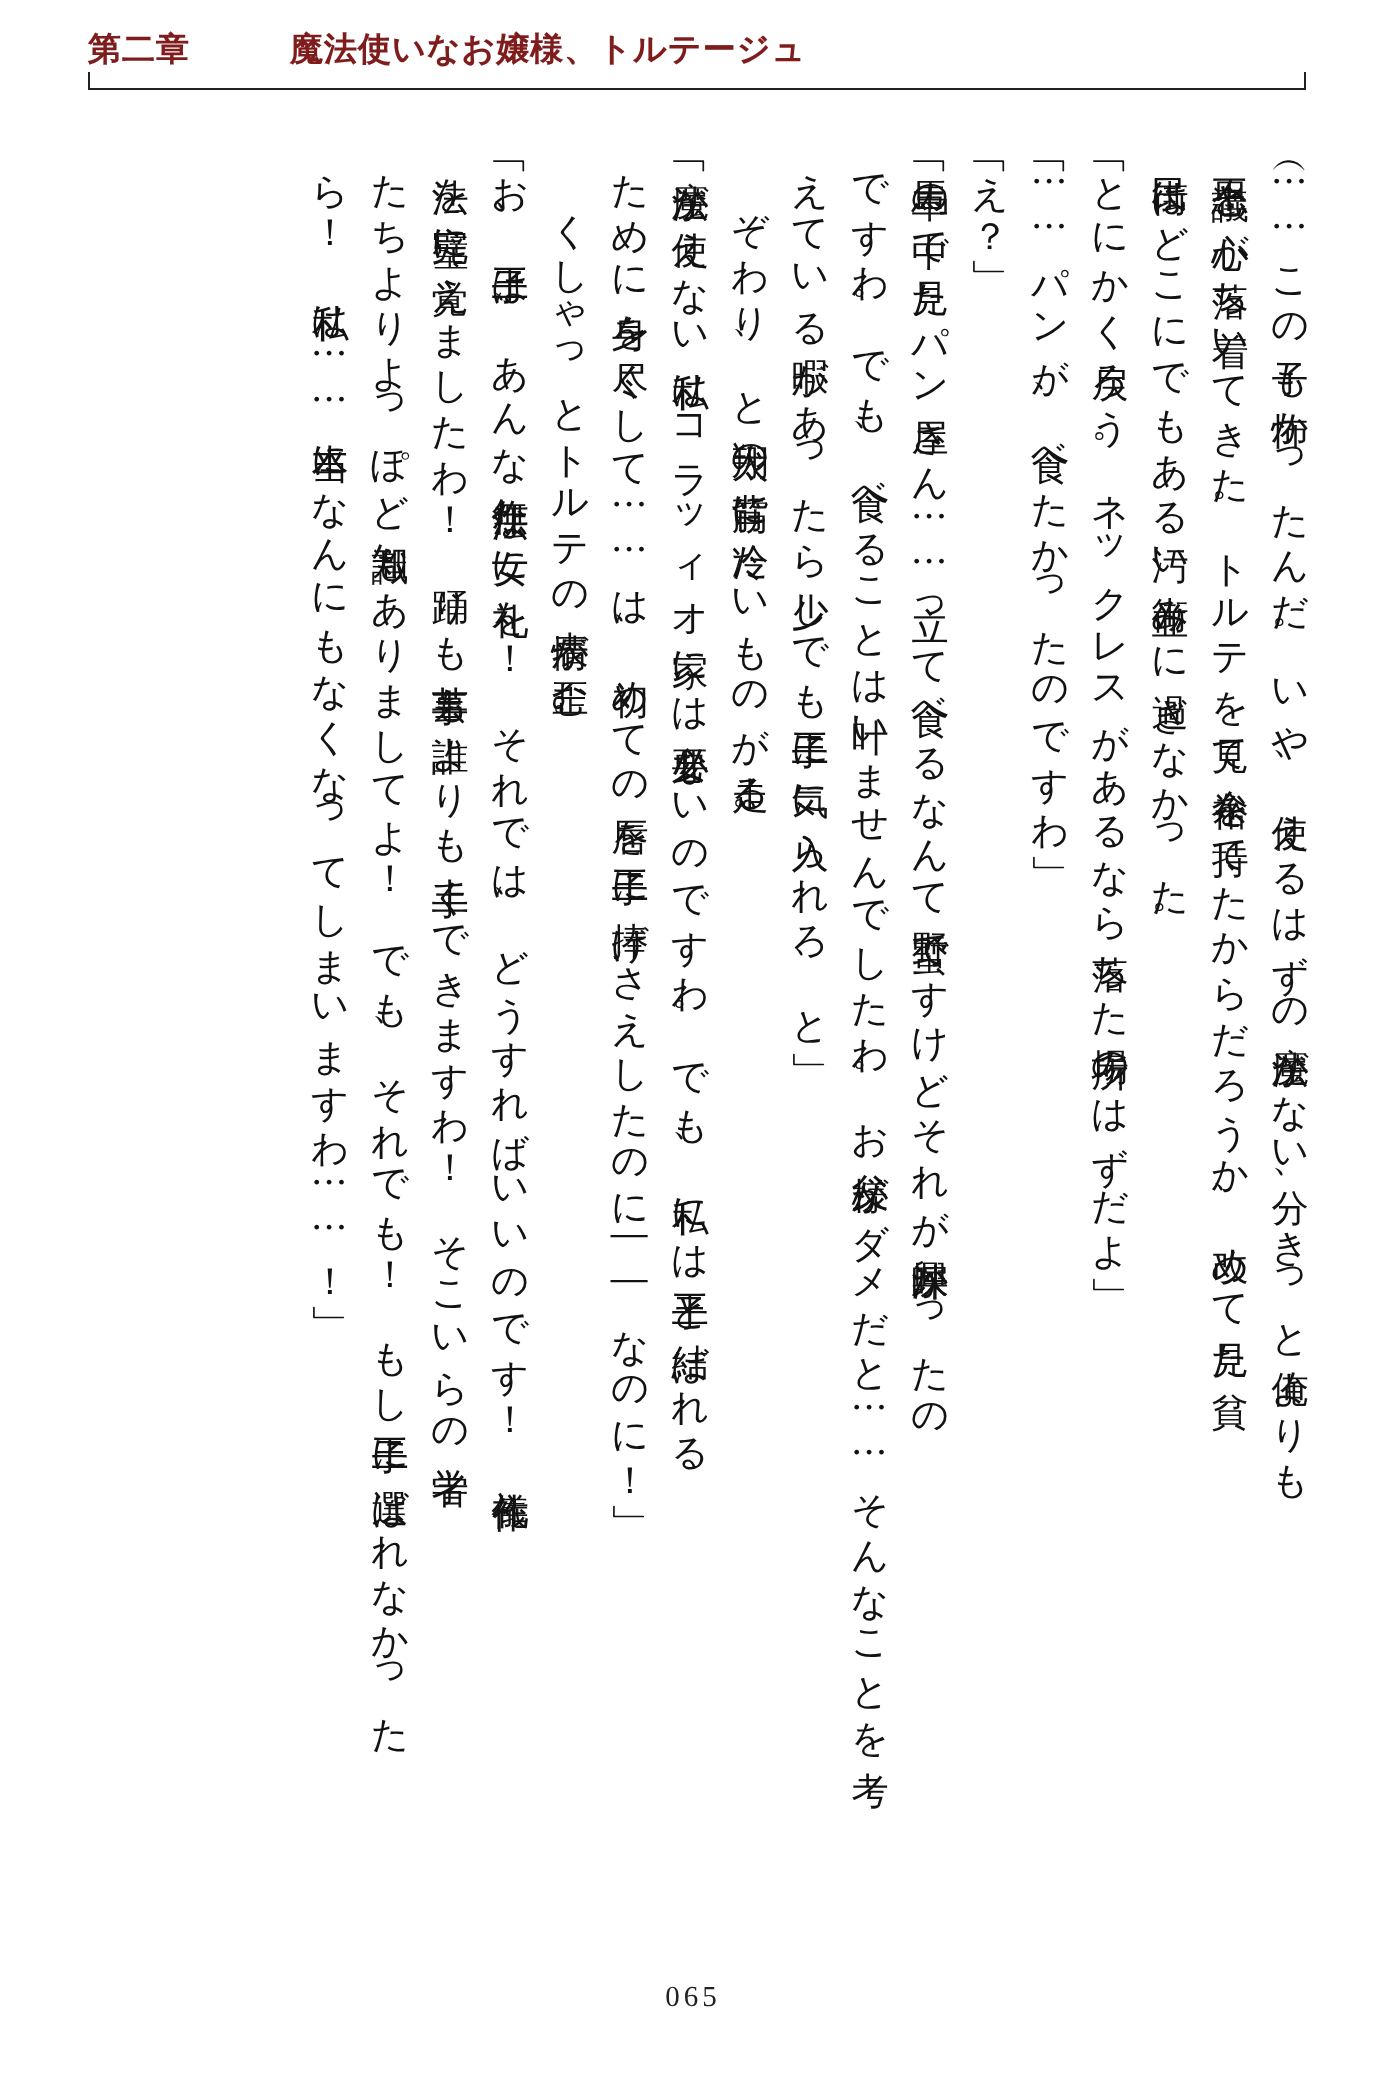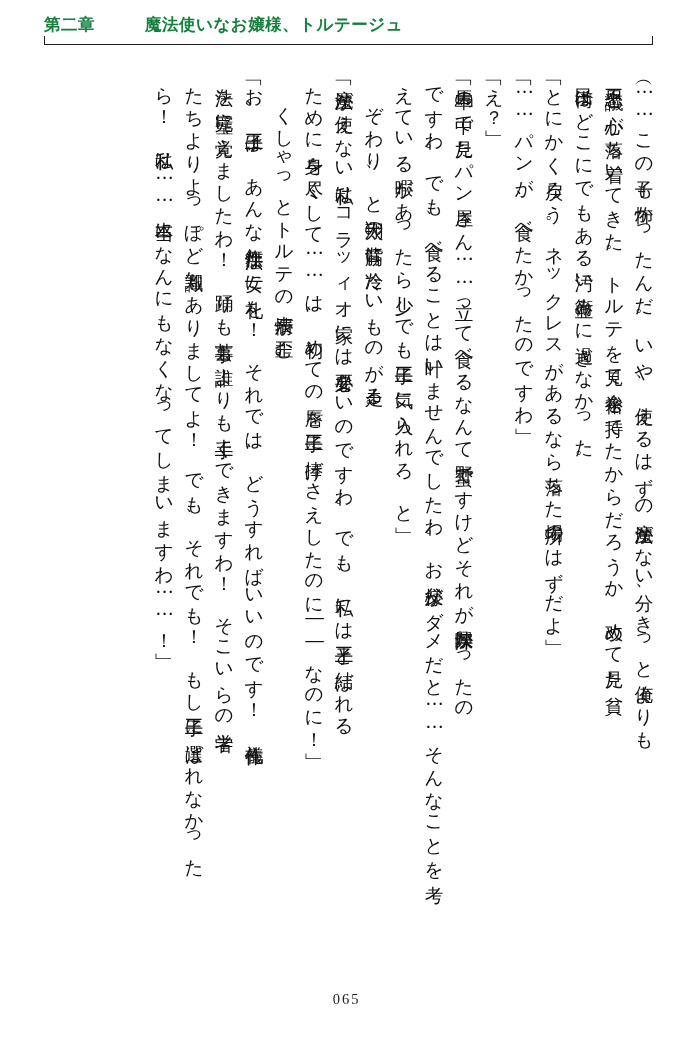--- a/index.html
+++ b/index.html
@@ -31,21 +31,21 @@
     left: 44px;
     right: 40px;
     height: 34px;
   }
   .header-inner {
     display: flex;
     align-items: baseline;
     font-size: 16.5px;
     letter-spacing: 0.5px;
     font-weight: 600;
-    color: #15803d;
+    color: #7f1d1d;
     white-space: nowrap;
   }
   .chapter-num {
     margin-right: 22px;
   }
   .chapter-title {
     font-weight: 600;
     margin-left: 28px;
   }
   .header-rule {

